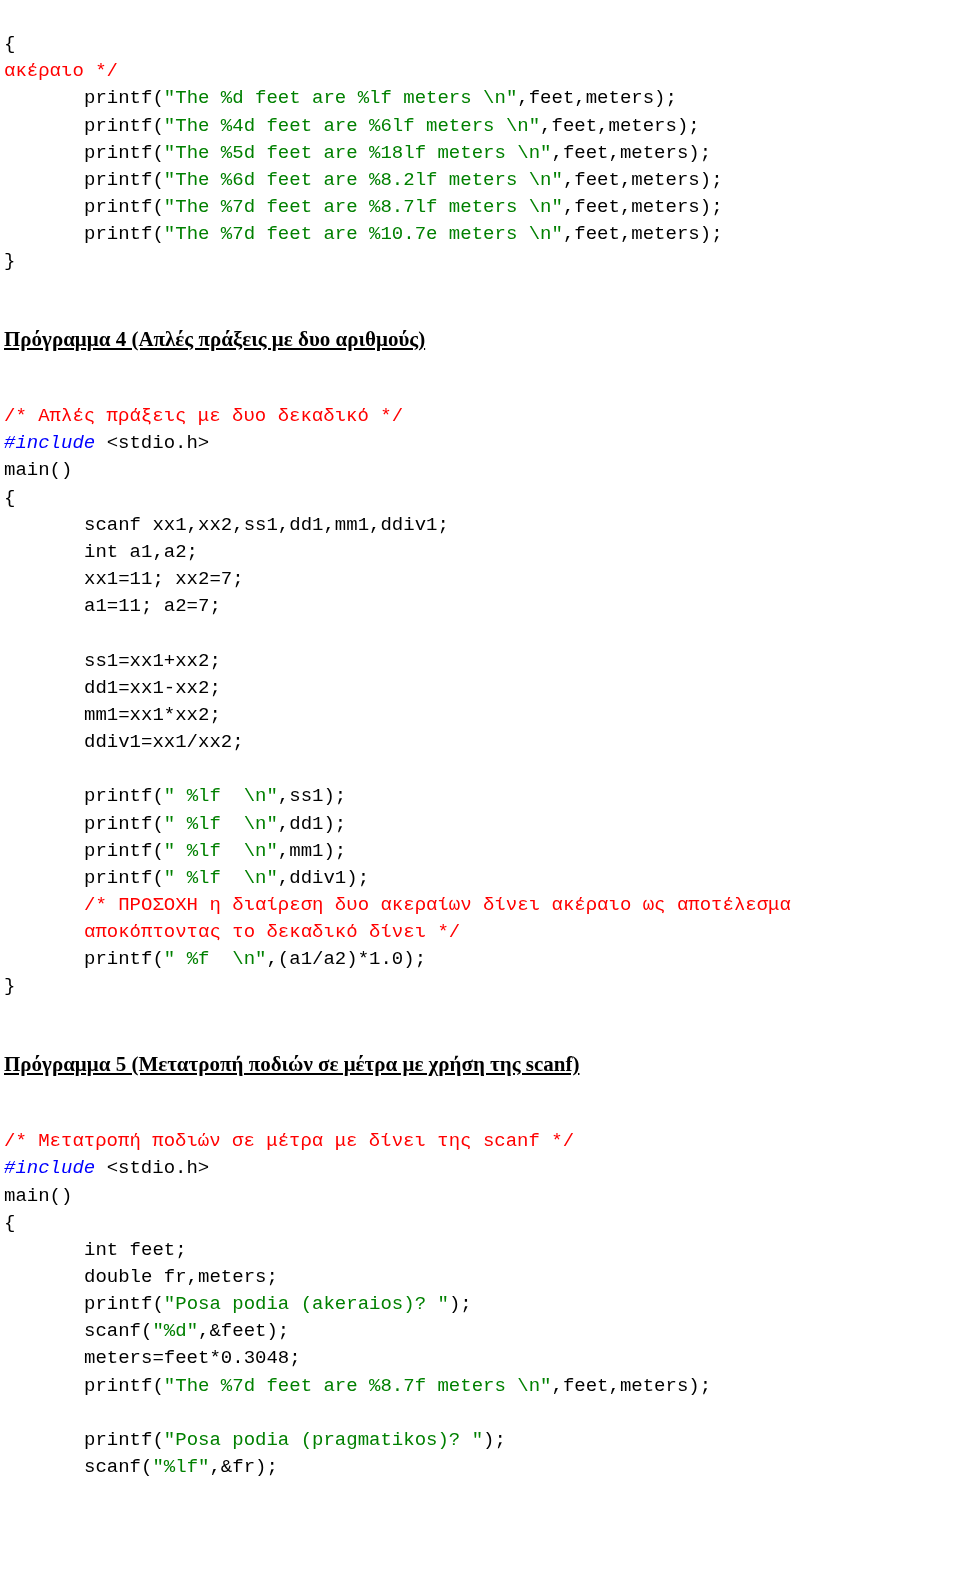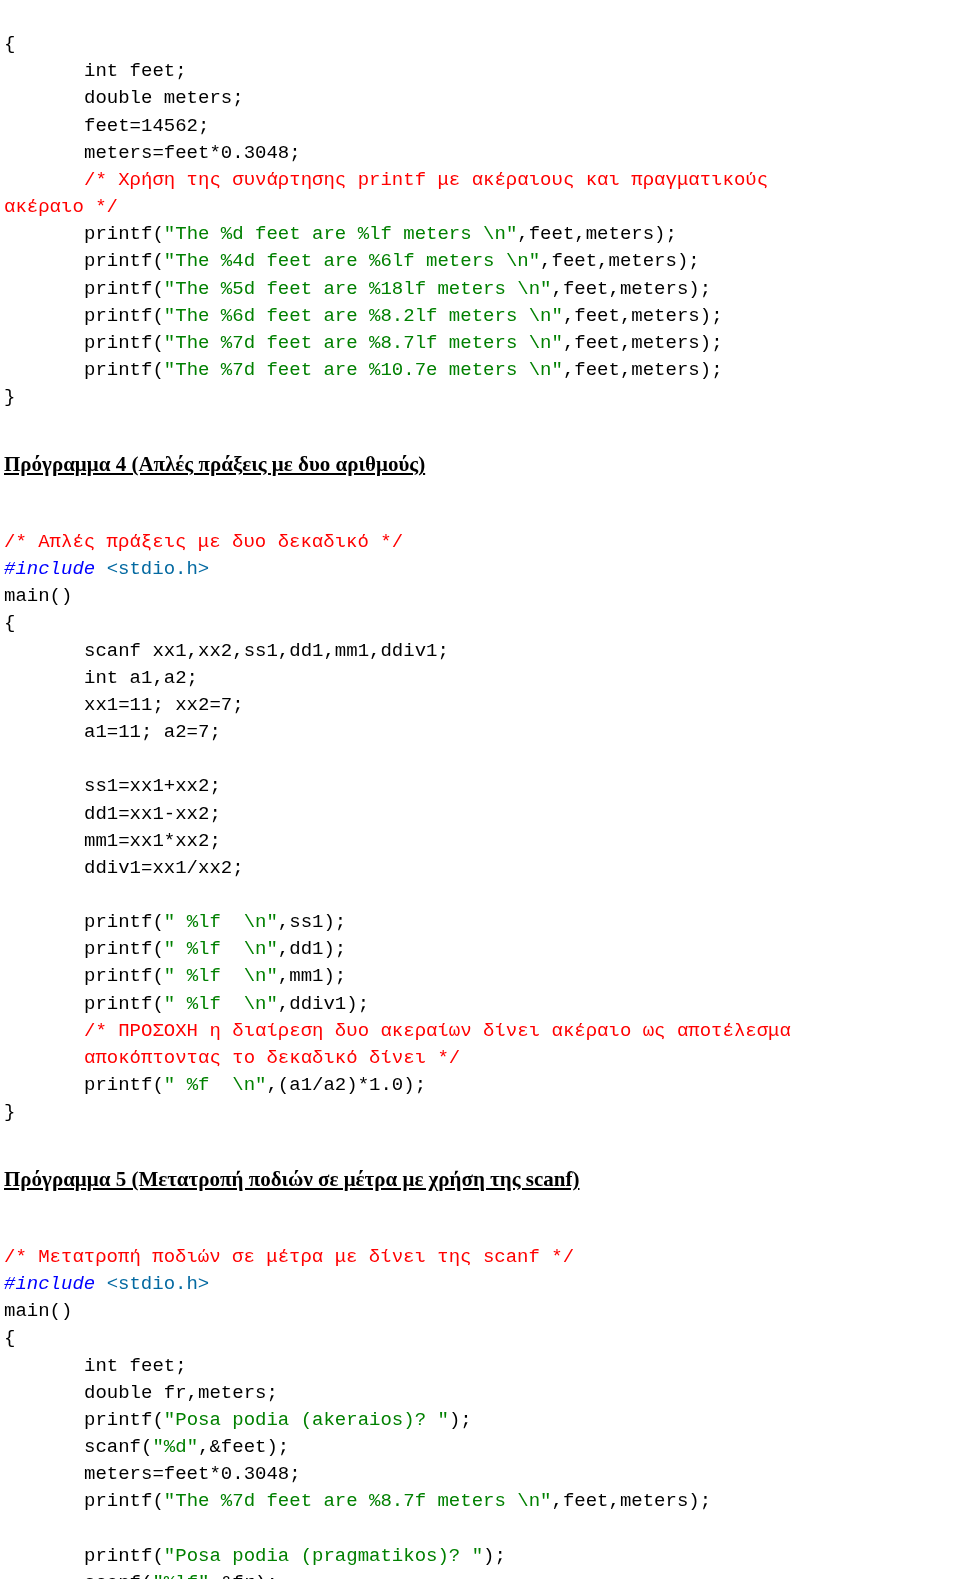--- a/index.html
+++ b/index.html
@@ -16,40 +16,36 @@
   .code {
     font-family: "Courier New", monospace;
     font-size: 19px;
     white-space: pre;
     line-height: 1.43;
   }
   .indent { padding-left: 80px; }
   .heading {
     font-weight: bold;
     text-decoration: underline;
-    margin-top: 38px;
+    margin-top: 48px;
     margin-bottom: 22px;
     font-size: 21px;
   }
   .red { color: #ff0000; }
   .green { color: #008000; }
   .blue { color: #0000ff; font-style: italic; }
-  .purple { color: #0369a1; }
+  .purple { color: #000000; }
   .black { color: #000000; }
 </style>
 </head>
 <body>
 
 <div class="code black">
 <span>{</span>
-<div class="indent"><span>int feet;</span>
-<span>double meters;</span>
-<span>feet=14562;</span>
-<span>meters=feet*0.3048;</span>
-<span class="red">/* Χρήση της συνάρτησης printf με ακέραιους και πραγματικούς</span></div><span class="red">ακέραιο */</span>
+<span class="red">ακέραιο */</span>
 <div class="indent"><span>printf(</span><span class="green">"The %d feet are %lf meters \n"</span><span>,feet,meters);</span>
 <span>printf(</span><span class="green">"The %4d feet are %6lf meters \n"</span><span>,feet,meters);</span>
 <span>printf(</span><span class="green">"The %5d feet are %18lf meters \n"</span><span>,feet,meters);</span>
 <span>printf(</span><span class="green">"The %6d feet are %8.2lf meters \n"</span><span>,feet,meters);</span>
 <span>printf(</span><span class="green">"The %7d feet are %8.7lf meters \n"</span><span>,feet,meters);</span>
 <span>printf(</span><span class="green">"The %7d feet are %10.7e meters \n"</span><span>,feet,meters);</span></div><span>}</span>
 </div>
 
 <div class="heading">Πρόγραμμα 4 (Απλές πράξεις με δυο αριθμούς)</div>
 

